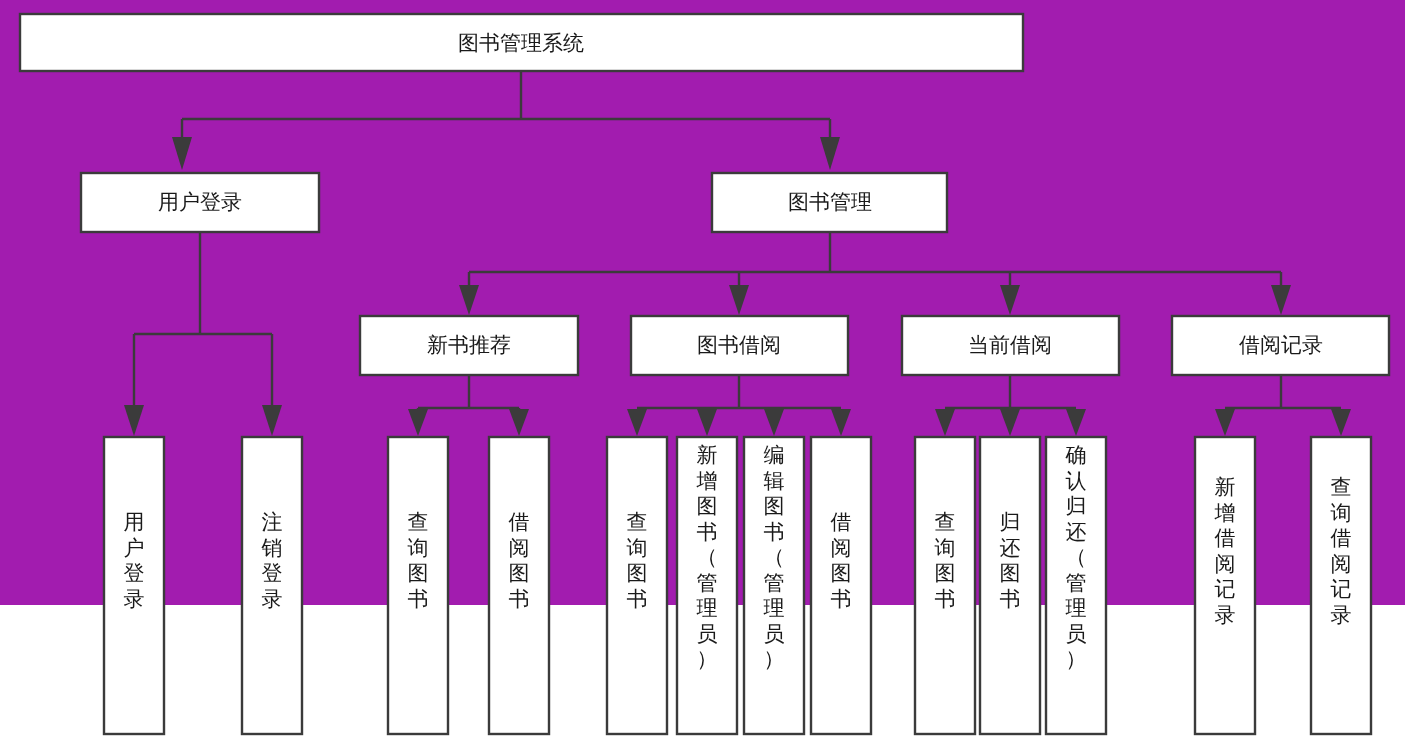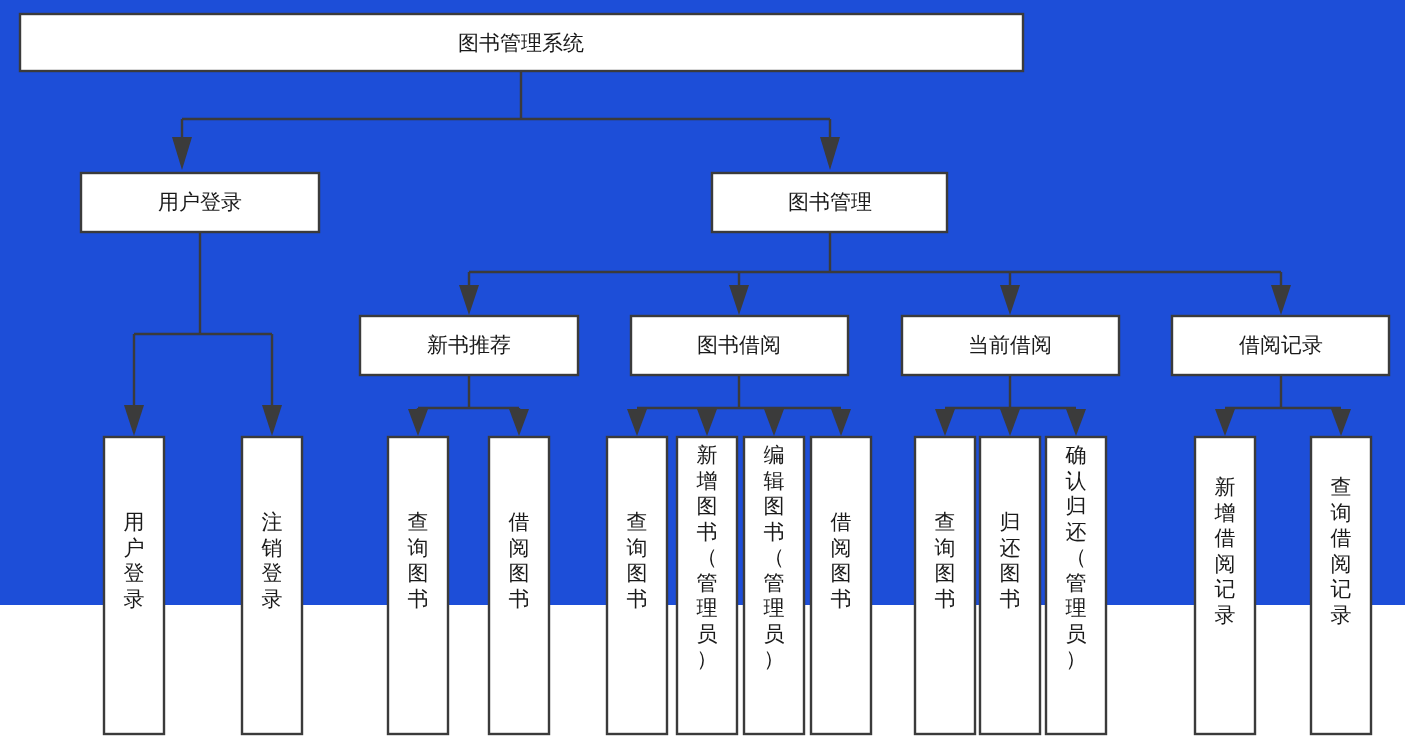--- a/index.html
+++ b/index.html
@@ -11,21 +11,21 @@
     width: 1405px;
     height: 747px;
     font-family: "Liberation Sans", "DejaVu Sans", sans-serif;
     overflow: hidden;
     position: relative;
   }
   #diagram-root {
     position: relative;
     width: 1405px;
     height: 605px;
-    background: #1d4ed8;
+    background: #a21caf;
   }
   svg#flow {
     position: absolute;
     left: 0;
     top: 0;
     width: 1405px;
     height: 747px;
     display: block;
   }
   .node-box {

